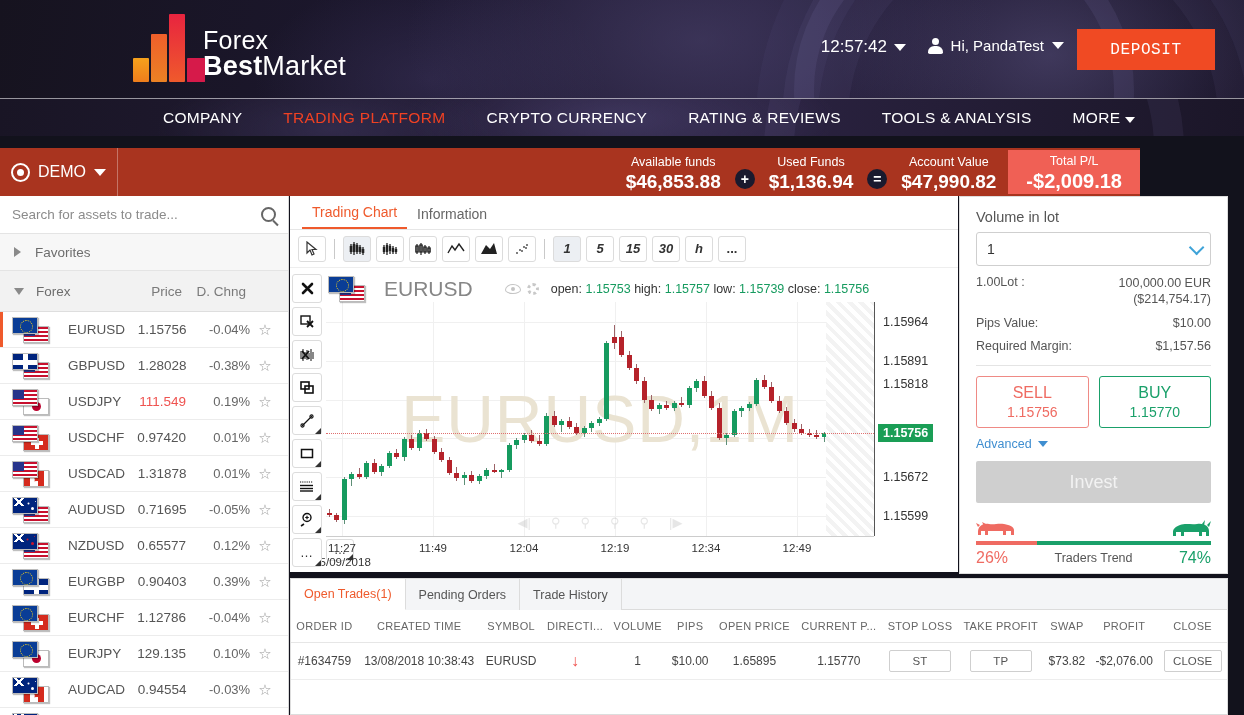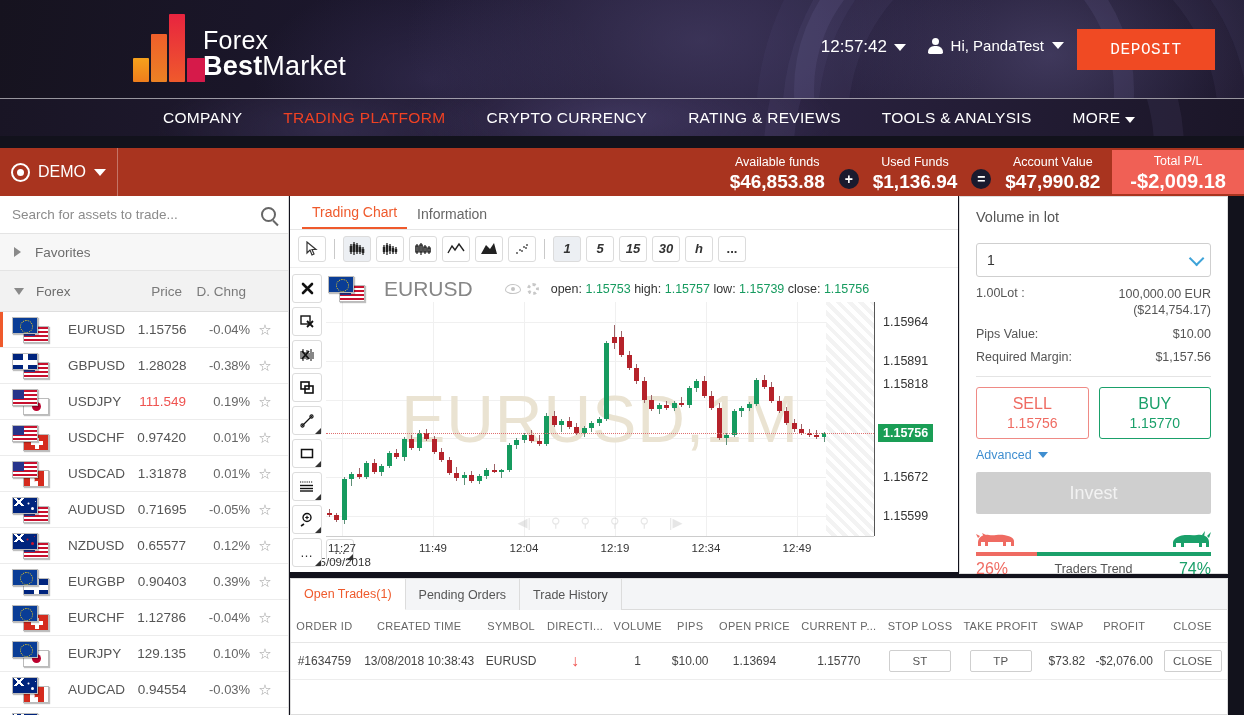--- a/index.html
+++ b/index.html
@@ -72,21 +72,21 @@
   .navbar:before{
     content:""; position:absolute; right:60px; top:-160px; width:360px;height:360px;border-radius:50%;
     border:30px solid rgba(125,115,175,0.10);
   }
   .nav-items { display: flex; align-items: center; margin-left: 163px; gap: 41px; position:relative; z-index:2; }
   .nav-item { color: #fff; font-size: 15.5px; letter-spacing: .3px; cursor: pointer; white-space: nowrap; }
   .nav-item.active { color: #ef4123; }
   .nav-item .caret-d { border-top-color:#fff; margin-left:5px; border-left-width:5px;border-right-width:5px;border-top-width:6px; }
 
   
-  .acctbar { position: absolute; left: 0; top: 148px; width: 1244px; height: 48px; background: #a9341f; display:flex; align-items:stretch; }
+  .acctbar { position: absolute; left: 0; top: 148px; width: 1140px; height: 48px; background: #a9341f; display:flex; align-items:stretch; }
   .demo-cell { width: 118px; display:flex; align-items:center; justify-content:center; gap:8px; color:#fff; font-size:16px; border-right:1px solid rgba(255,255,255,0.32); cursor:pointer; }
   .demo-ico { width:19px;height:19px;border-radius:50%;border:2px solid #fff; position:relative; display:inline-block; }
   .demo-ico:before{content:"";position:absolute;left:4px;top:4px;width:7px;height:7px;border-radius:50%;background:#fff;}
   .acct-spacer { flex: 1; }
   .acct-stats { display:flex; align-items:center; }
   .stat { text-align:center; padding: 4px 12px 0; color:#fff; }
   .stat .lbl { font-size: 12.5px; line-height:16px; }
   .stat .val { font-size: 19px; font-weight: 700; line-height:24px; }
   .op-badge { width:20px;height:20px;border-radius:50%;background:#1a1a2e;color:#fff;font-size:14px;display:flex;align-items:center;justify-content:center;margin:14px 2px 0; font-weight:700;}
   .pl-cell { background:#f06055; padding: 4px 18px 0; text-align:center; color:#fff; min-width:131px; display:flex;flex-direction:column;justify-content:center;}
@@ -187,21 +187,21 @@
   .price-axis { position:absolute; right:0; top:34px; bottom:36px; width:84px; border-left:1px solid #555; }
   .pa-lbl { position:absolute; left:8px; font-size:12.5px; color:#333; transform:translateY(-50%); }
   .pa-cur { position:absolute; left:3px; background:#1a9e56; color:#fff; font-size:12.5px; font-weight:700; padding:2px 5px; transform:translateY(-50%); }
   .time-axis { position:absolute; left:36px; right:84px; bottom:0; height:36px; border-top:1px solid #ccc; }
   .ta-lbl { position:absolute; top:4px; font-size:11.5px; color:#333; transform:translateX(-50%); text-align:center; line-height:14px; white-space:nowrap;}
   .ta-dots { position:absolute; left:0; top:2px; width:28px; height:22px; border:1px solid #dcdcdc; border-radius:3px; background:#fff; display:flex; align-items:center; justify-content:center; font-size:12px; color:#333;}
   .ta-dots:after{content:"";position:absolute;right:0;bottom:0;border-left:6px solid transparent;border-bottom:6px solid #333;}
 
   
   .rightpanel { position:absolute; left:959px; top:196px; width:269px; height:378px; background:#fff; border:1px solid #ddd; padding:12px 16px; }
-  .vol-lbl { font-size:14.5px; color:#555; margin-bottom:18px; }
+  .vol-lbl { font-size:14.5px; color:#555; margin-bottom:7px; }
   .vol-select { height:34px; border:1px solid #cfcfcf; border-radius:3px; display:flex; align-items:center; padding:0 10px; cursor:pointer; }
   .vol-select .v { flex:1; font-size:14px; color:#333; }
   .chev { width:11px;height:11px;border-right:2.5px solid #3fa3d8;border-bottom:2.5px solid #3fa3d8;transform:rotate(45deg) translateY(-3px);}
   .kv { display:flex; justify-content:space-between; font-size:12.5px; color:#555; margin-top:9px; }
   .kv .rt { text-align:right; }
   .kv .rt div { line-height:16px; }
   .divider { height:1px; background:#e4e4e4; margin:12px 0 10px; }
   .sb-row { display:flex; gap:10px; }
   .sb-btn { flex:1; height:52px; border-radius:3px; background:#fff; display:flex; flex-direction:column; align-items:center; justify-content:center; cursor:pointer; }
   .sb-btn .t { font-size:16px; line-height:20px; }
@@ -1015,21 +1015,21 @@
           </tr>
         </thead>
       <tbody id="trades-body">
           <tr>
             <td>#1634759</td>
             <td>13/08/2018 10:38:43</td>
             <td>EURUSD</td>
             <td><span class="arrow-dn">↓</span></td>
             <td>1</td>
             <td>$10.00</td>
-            <td>1.13694</td>
+            <td>1.65895</td>
             <td>1.15770</td>
             <td><button class="mini-btn">ST</button></td>
             <td><button class="mini-btn">TP</button></td>
             <td>$73.82</td>
             <td class="loss">-$2,076.00</td>
             <td><button class="mini-btn wide">CLOSE</button></td>
           </tr>
         </tbody>
     </table>
   </div>

